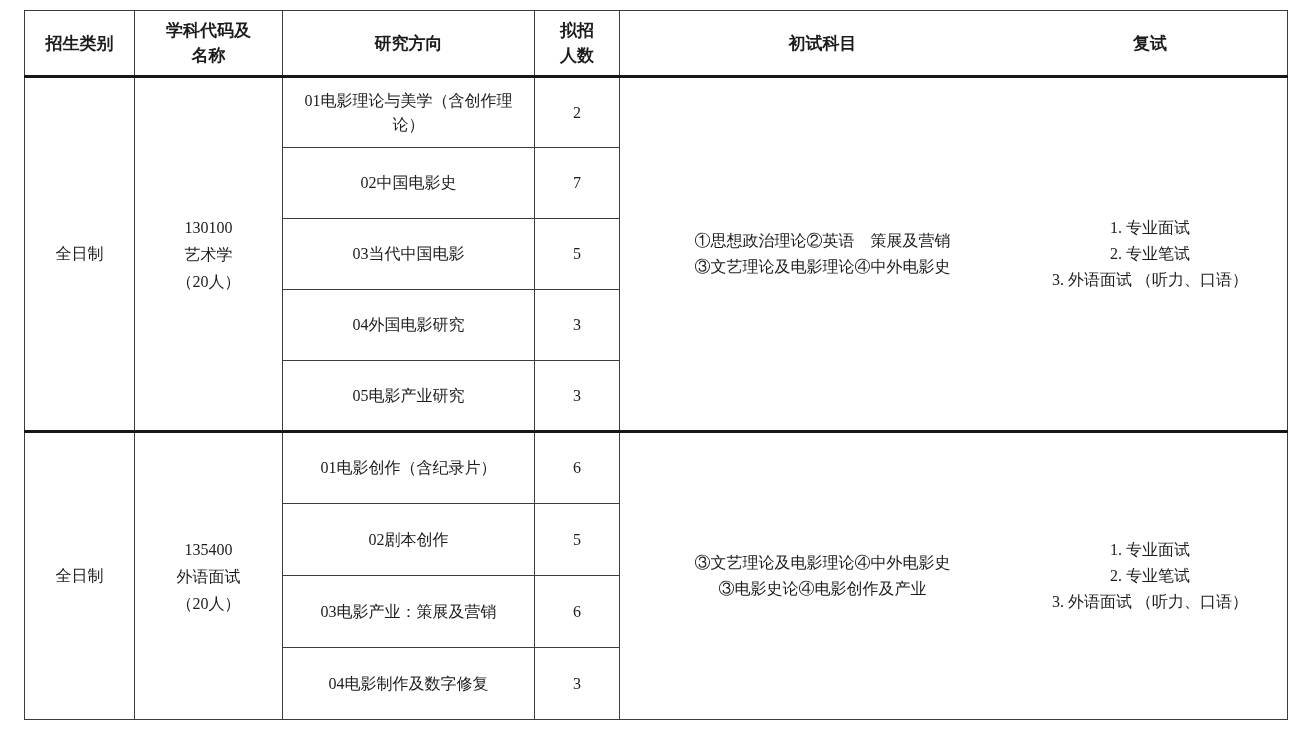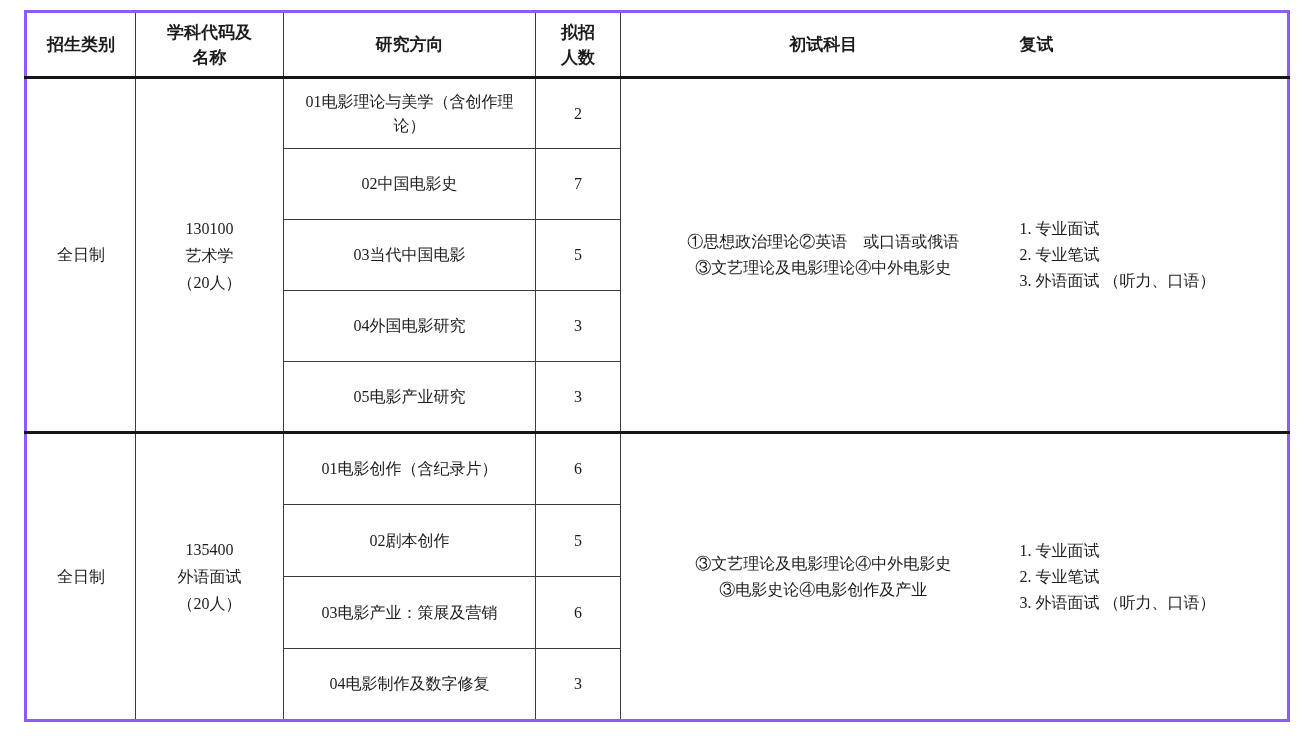--- a/index.html
+++ b/index.html
@@ -30,42 +30,42 @@
 
   table.adm th, table.adm td {
     border: 1px solid #3c3c3c;
     text-align: center;
     vertical-align: middle;
     padding: 4px 6px;
     box-sizing: border-box;
     font-size: 16px;
     line-height: 24px;
   }
-  table.adm { border: 3px solid #8b5cf6; }
+  table.adm { border: 1px solid #8b5cf6; }
   tr.header-row th {
     font-weight: bold;
     font-size: 17px;
     line-height: 25px;
     border-bottom: 3px solid #161616;
     height: 66px;
   }
   tr.g1-row  { height: 71px; }
   tr.g2-row  { height: 72px; }
   tr.group-start td { border-top: 3px solid #161616; }
 
   .stack-line { display: block; text-align: center; }
 
   
   .exam-flex {
     display: flex;
     align-items: center;
     width: 100%;
   }
   .exam-flex .ie-block { flex: 0 0 60%; text-align: center; }
-  .exam-flex .rt-block { flex: 0 0 40%; text-align: left; }
+  .exam-flex .rt-block { flex: 0 0 40%; text-align: center; }
   td.exam-cell, th.exam-cell { padding: 4px 2px; }
   .exam-line, .retest-line { display: block; line-height: 26px; }
   .code-cell .stack-line { line-height: 27px; }
 </style>
 </head>
 <body>
 
 <div class="page">
   <table class="adm">
     <colgroup>
@@ -102,21 +102,21 @@
         <td rowspan="5" class="code-cell">
           <span class="stack-line">130100</span>
           <span class="stack-line">艺术学</span>
           <span class="stack-line">（20人）</span>
         </td>
         <td>01电影理论与美学（含创作理论）</td>
         <td>2</td>
         <td rowspan="5" class="exam-cell">
           <div class="exam-flex">
             <div class="ie-block">
-              <span class="exam-line">①思想政治理论②英语　或口语或俄语</span>
+              <span class="exam-line">①思想政治理论②英语　策展及营销</span>
               <span class="exam-line">③文艺理论及电影理论④中外电影史</span>
             </div>
             <div class="rt-block">
               <span class="retest-line">1. 专业面试</span>
               <span class="retest-line">2. 专业笔试</span>
               <span class="retest-line">3. 外语面试 （听力、口语）</span>
             </div>
           </div>
         </td>
       </tr>

